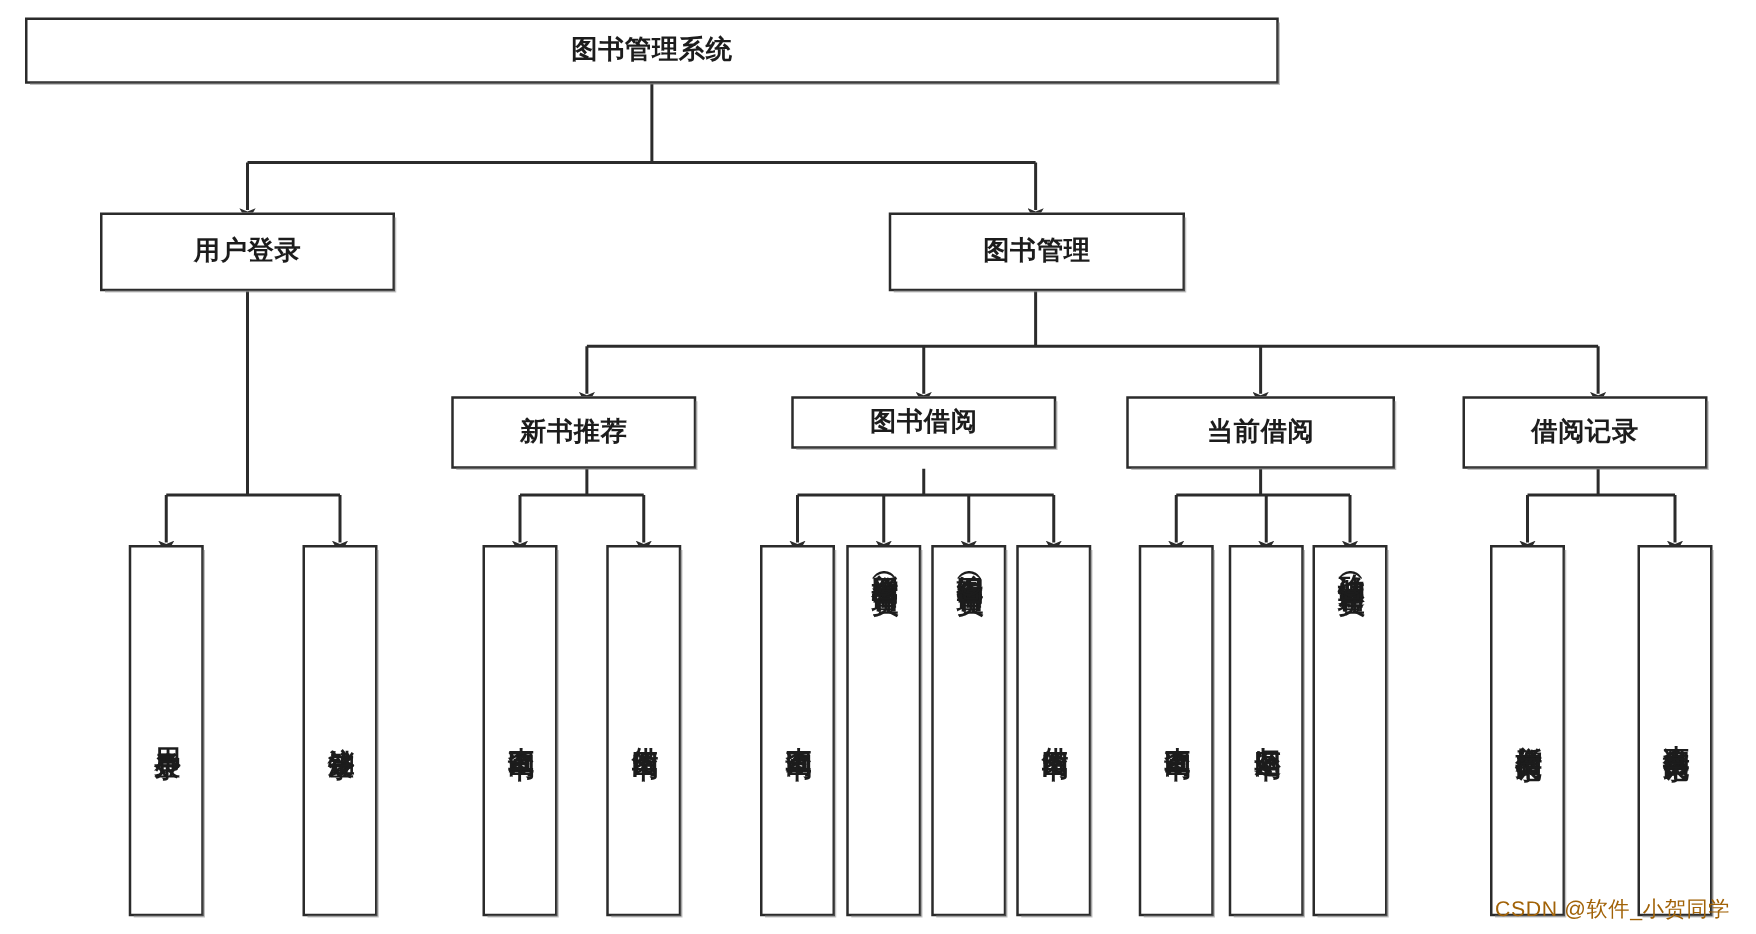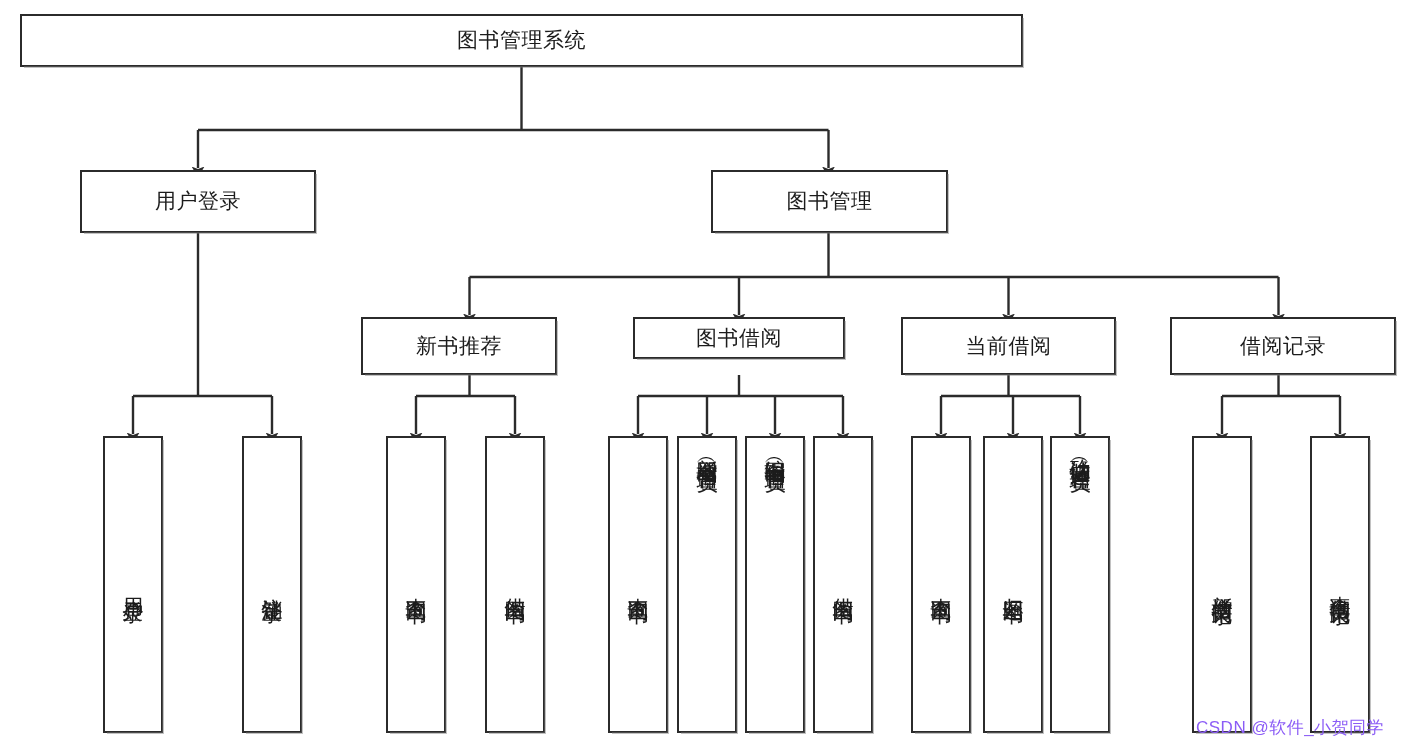--- a/index.html
+++ b/index.html
@@ -28,20 +28,21 @@
   }
   .node {
     position: absolute;
     box-sizing: border-box;
     background: #ffffff;
     border: 2px solid #2b2b2b;
     display: flex;
     align-items: center;
     justify-content: center;
     color: #1c1c1c;
+    font-weight: bold;
   }
   
   .node::after {
     content: "";
     position: absolute;
     left: 2px;
     top: 2px;
     right: -3px;
     bottom: -3px;
     border-right: 2px solid rgba(120,120,120,0.45);
@@ -71,21 +72,21 @@
   .node.leaf.center .node-label {
     margin-top: auto;
     margin-bottom: auto;
   }
   .node.leaf.top .node-label {
     margin-top: 4px;
   }
   .watermark {
     position: absolute;
     font-size: 17px;
-    color: #8b5cf6;
+    color: #a16207;
     white-space: nowrap;
     letter-spacing: 0.5px;
     user-select: none;
   }
 </style>
 </head>
 <body>
 
 <div id="diagram-root">
   <svg id="edge-layer" width="1405" height="747" viewBox="0 0 1405 747" xmlns="http://www.w3.org/2000/svg">
@@ -143,21 +144,21 @@
       </div>
       <div class="node" style="left: 361px; top: 317px; width: 196px; height: 58px;">
         <span class="node-label">新书推荐</span>
       </div>
       <div class="node" style="left: 633px; top: 317px; width: 212px; height: 42px;">
         <span class="node-label">图书借阅</span>
       </div>
       <div class="node" style="left: 901px; top: 317px; width: 215px; height: 58px; text-align: center;">
         <span class="node-label">当前借阅</span>
       </div>
-      <div class="node" style="left: 1170px; top: 317px; width: 226px; height: 58px;">
+      <div class="node" style="left: 1170px; top: 317px; width: 196px; height: 58px;">
         <span class="node-label">借阅记录</span>
       </div>
       <div class="node leaf center" style="left: 103px; top: 436px; width: 60px; height: 297px;">
         <span class="node-label">用户登录</span>
       </div>
       <div class="node leaf center" style="left: 242px; top: 436px; width: 60px; height: 297px;">
         <span class="node-label">注销登录</span>
       </div>
       <div class="node leaf center" style="left: 386px; top: 436px; width: 60px; height: 297px;">
         <span class="node-label">查询图书</span>

